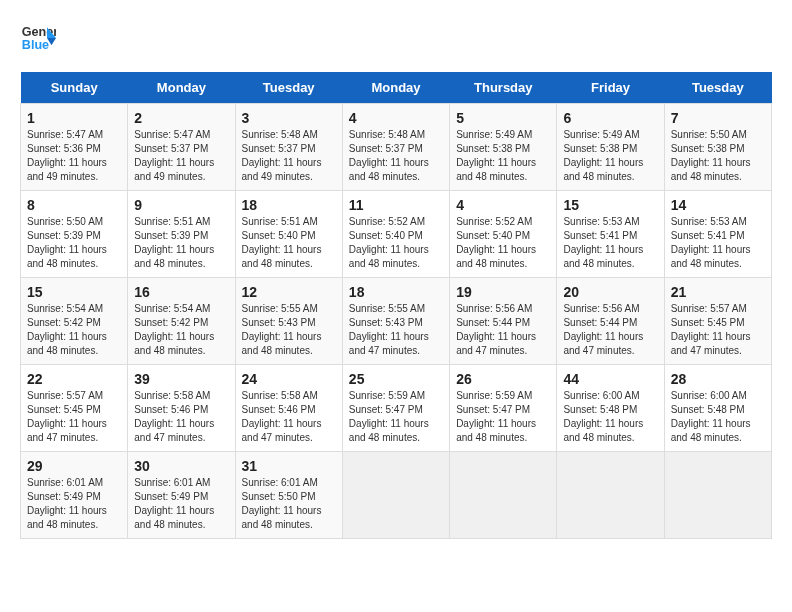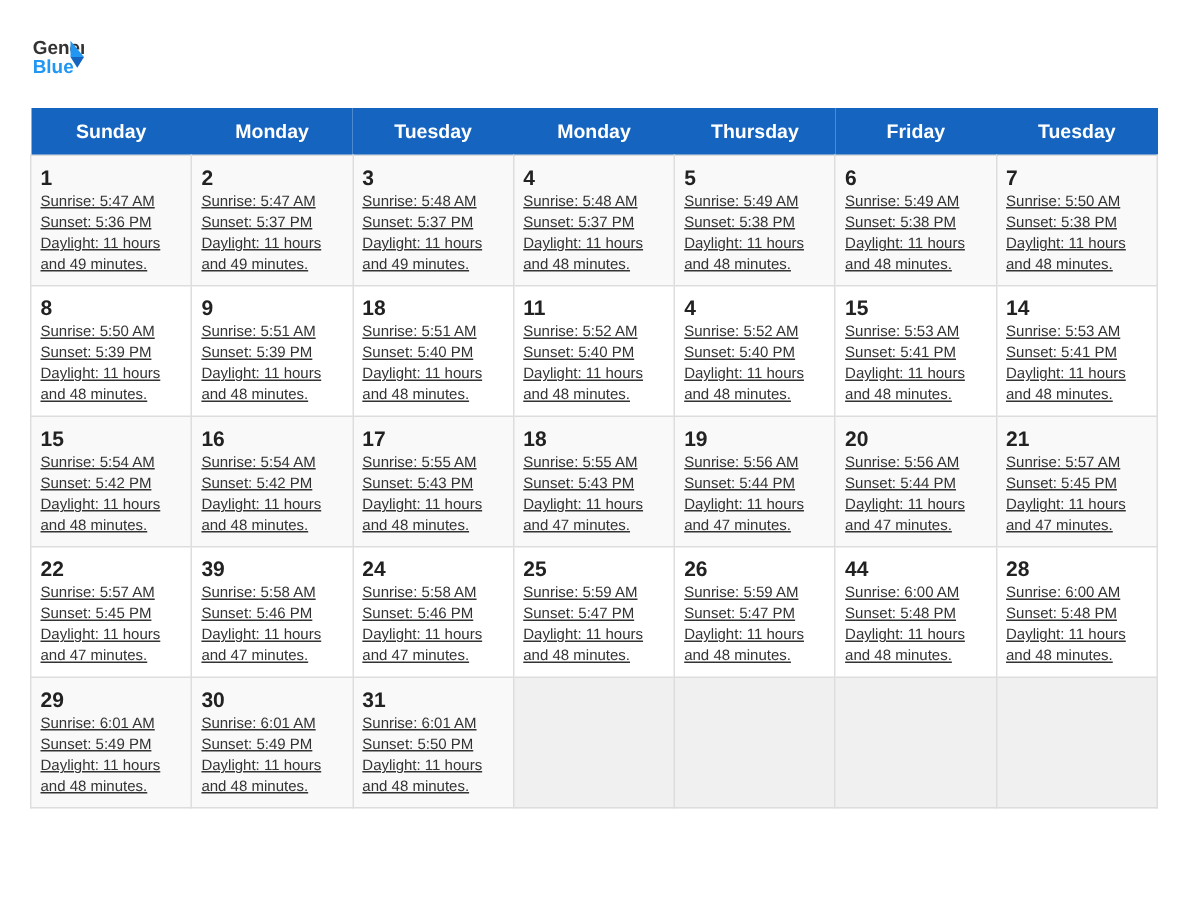--- a/index.html
+++ b/index.html
@@ -65,21 +65,20 @@
       font-size: 14px;
       font-weight: bold;
       color: #222;
       display: block;
       margin-bottom: 2px;
     }
     .day-info {
       font-size: 10px;
       color: #333;
       line-height: 1.4;
-      text-decoration: underline;
     }
     .empty-cell {
       background: #f0f0f0 !important;
     }
   </style>
 </head>
 <body>
 
 <div class="header-area">
   <div class="logo">
@@ -172,21 +171,21 @@
       <tr>
         <td>
           <span class="day-number">15</span>
           <div class="day-info">Sunrise: 5:54 AM<br>Sunset: 5:42 PM<br>Daylight: 11 hours<br>and 48 minutes.</div>
         </td>
         <td>
           <span class="day-number">16</span>
           <div class="day-info">Sunrise: 5:54 AM<br>Sunset: 5:42 PM<br>Daylight: 11 hours<br>and 48 minutes.</div>
         </td>
         <td>
-          <span class="day-number">17</span>
+          <span class="day-number">12</span>
           <div class="day-info">Sunrise: 5:55 AM<br>Sunset: 5:43 PM<br>Daylight: 11 hours<br>and 48 minutes.</div>
         </td>
         <td>
           <span class="day-number">18</span>
           <div class="day-info">Sunrise: 5:55 AM<br>Sunset: 5:43 PM<br>Daylight: 11 hours<br>and 47 minutes.</div>
         </td>
         <td>
           <span class="day-number">19</span>
           <div class="day-info">Sunrise: 5:56 AM<br>Sunset: 5:44 PM<br>Daylight: 11 hours<br>and 47 minutes.</div>
         </td>

